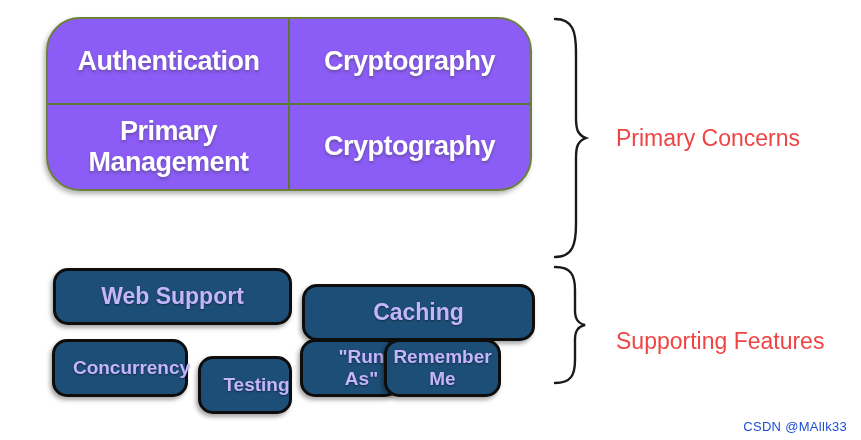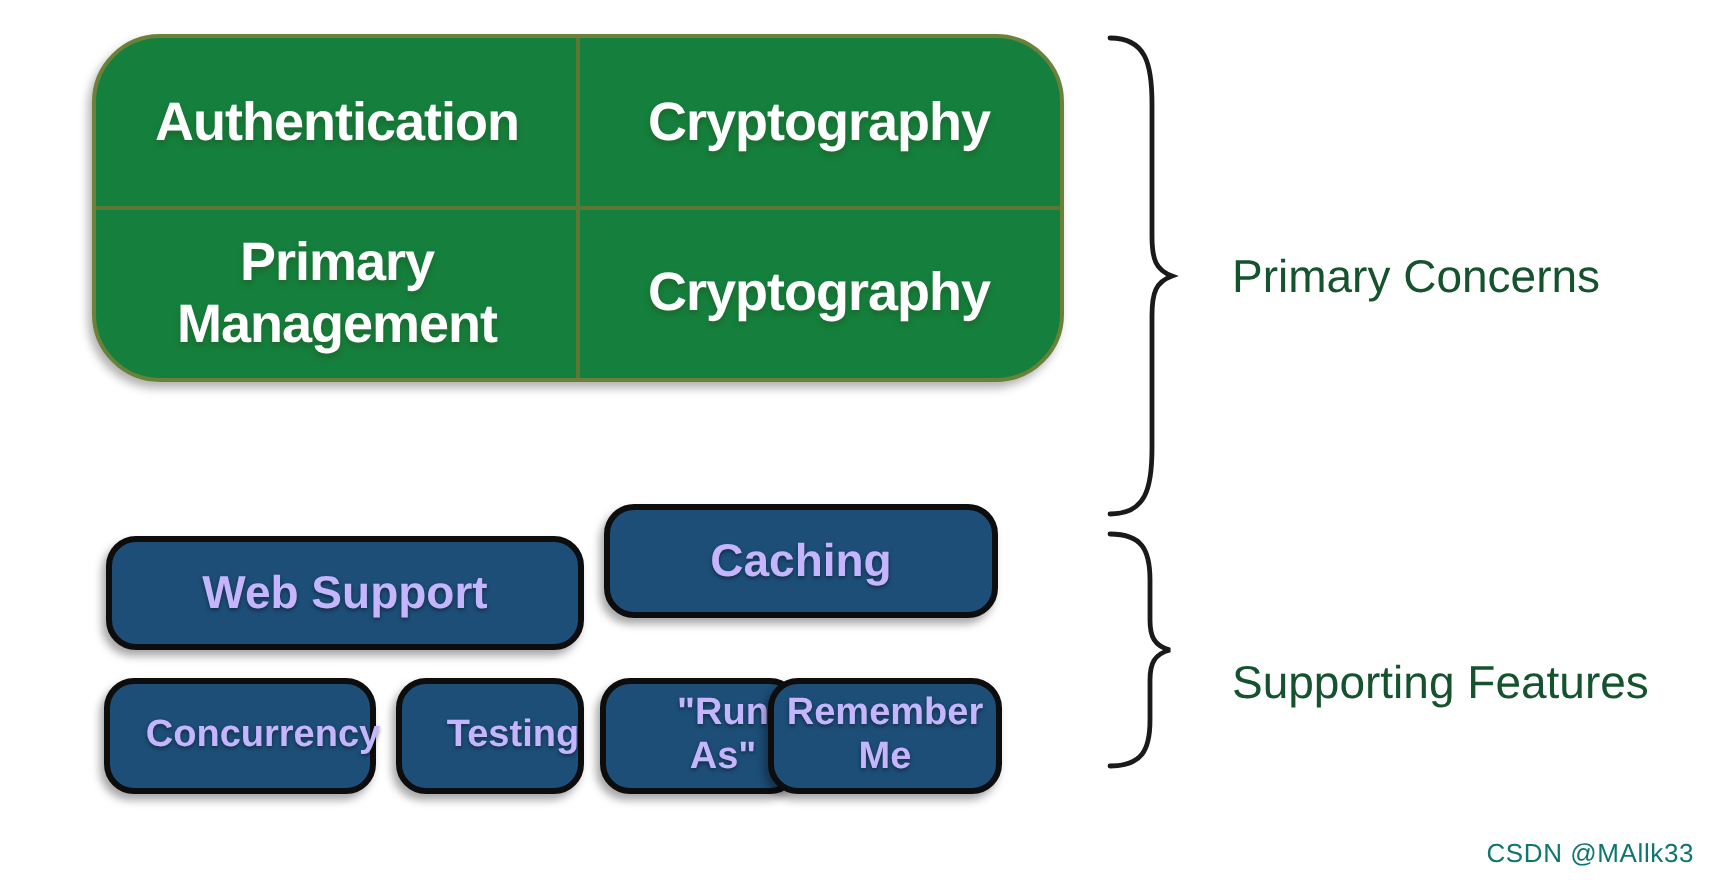--- a/index.html
+++ b/index.html
@@ -11,21 +11,21 @@
     font-family: "Liberation Sans", sans-serif;
     overflow: hidden;
   }
 
   
   .green-box {
     position: absolute;
     left: 46px; top: 17px;
     width: 486px; height: 174px;
     box-sizing: border-box;
-    background: #15803d;
+    background: #8b5cf6;
     border: 2px solid #6B8139;
     border-radius: 34px;
     box-shadow: -2px 3px 5px rgba(0,0,0,0.30);
     overflow: hidden;
   }
   .green-box .vline {
     position: absolute; left: 50%; margin-left: -1px;
     top: 0; bottom: 0; width: 2px; background: #5E7634;
   }
   .green-box .hline {
@@ -61,55 +61,55 @@
     text-align: center;
     color: #c4b5fd;
     font-weight: bold;
     box-shadow: -2px 3px 4px rgba(0,0,0,0.35);
     text-shadow: 0 1px 2px rgba(0,0,0,0.45);
   }
   .pill.big   { font-size: 23px; }
   .pill.small { font-size: 19px; line-height: 1.15; padding-left: 23px; }
 
   #pill-web         { left: 53px;  top: 268px; width: 239px; height: 57px; }
-  #pill-caching     { left: 302px; top: 252px; width: 197px; height: 57px; text-align: right; }
+  #pill-caching     { left: 302px; top: 284px; width: 233px; height: 57px; text-align: right; }
   #pill-concurrency { left: 52px;  top: 339px; width: 136px; height: 58px; }
-  #pill-testing     { left: 198px; top: 339px; width: 94px;  height: 58px; }
+  #pill-testing     { left: 198px; top: 356px; width: 94px;  height: 58px; }
   #pill-runas       { left: 300px; top: 339px; width: 100px; height: 58px; }
   #pill-remember    { left: 384px; top: 339px; width: 117px; height: 58px; padding: 0 8px; }
 
   
   .brace { position: absolute; }
   #brace-primary    { left: 552px; top: 16px; }
   #brace-supporting { left: 552px; top: 264px; }
   .brace path {
     fill: none;
     stroke: #1a1a1a;
     stroke-width: 2.4;
     stroke-linecap: round;
   }
 
   
   .side-label {
     position: absolute;
     left: 616px;
     display: flex; align-items: center;
     font-size: 23px;
-    color: #14532d;
+    color: #ef4444;
     white-space: nowrap;
   }
   #label-primary    { top: 16px;  height: 244px; }
   #label-supporting { top: 280px; height: 122px; }
 
   
   .watermark {
     position: absolute;
     right: 14px; bottom: 6px;
     font-size: 13px;
-    color: #0f766e;
+    color: #1d4ed8;
     letter-spacing: 0.3px;
   }
 </style>
 </head>
 <body>
 
 <div class="stage">
 
   <div class="green-box">
     <div class="vline"></div>

